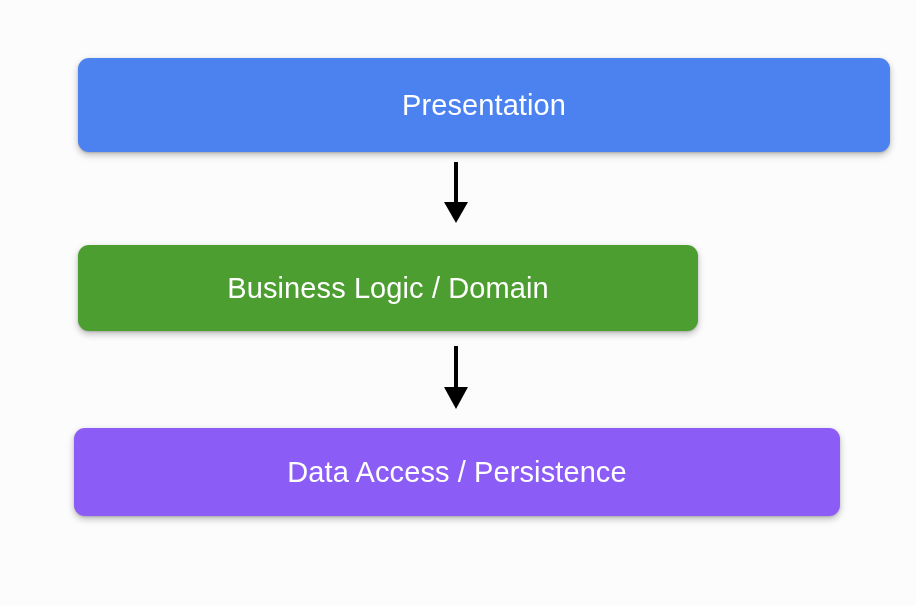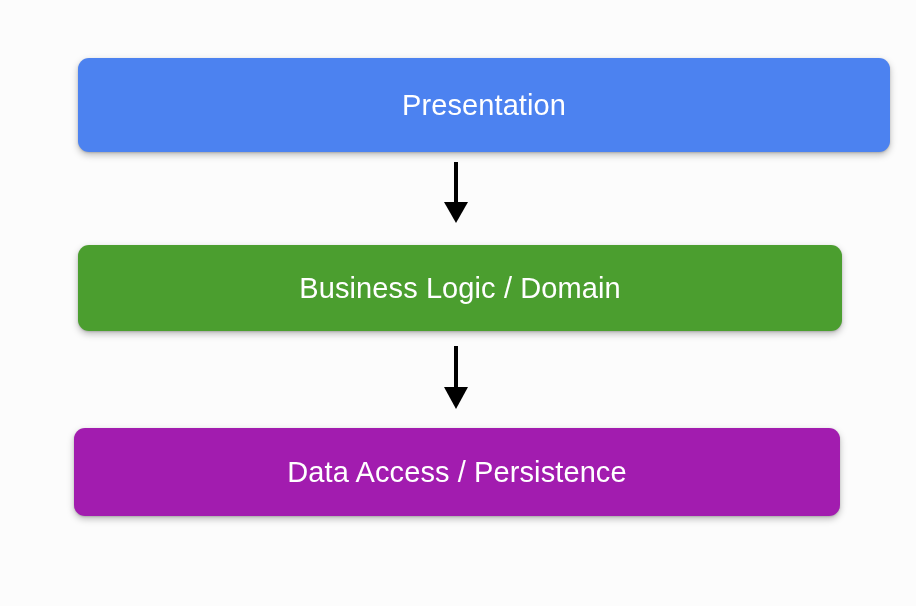--- a/index.html
+++ b/index.html
@@ -43,32 +43,32 @@
     top: 58px;
     width: 812px;
     height: 94px;
     background: #4c82f0;
   }
 
   
   #box-business-logic {
     left: 78px;
     top: 245px;
-    width: 764px;
+    width: 620px;
     height: 86px;
     background: #4b9e2f;
   }
 
   
   #box-data-access {
     left: 74px;
     top: 428px;
     width: 766px;
     height: 88px;
-    background: #a21caf;
+    background: #8b5cf6;
   }
 
   .arrow {
     position: absolute;
     left: 432px;
     width: 48px;
   }
   #arrow-presentation-to-business {
     top: 162px;
     height: 62px;

